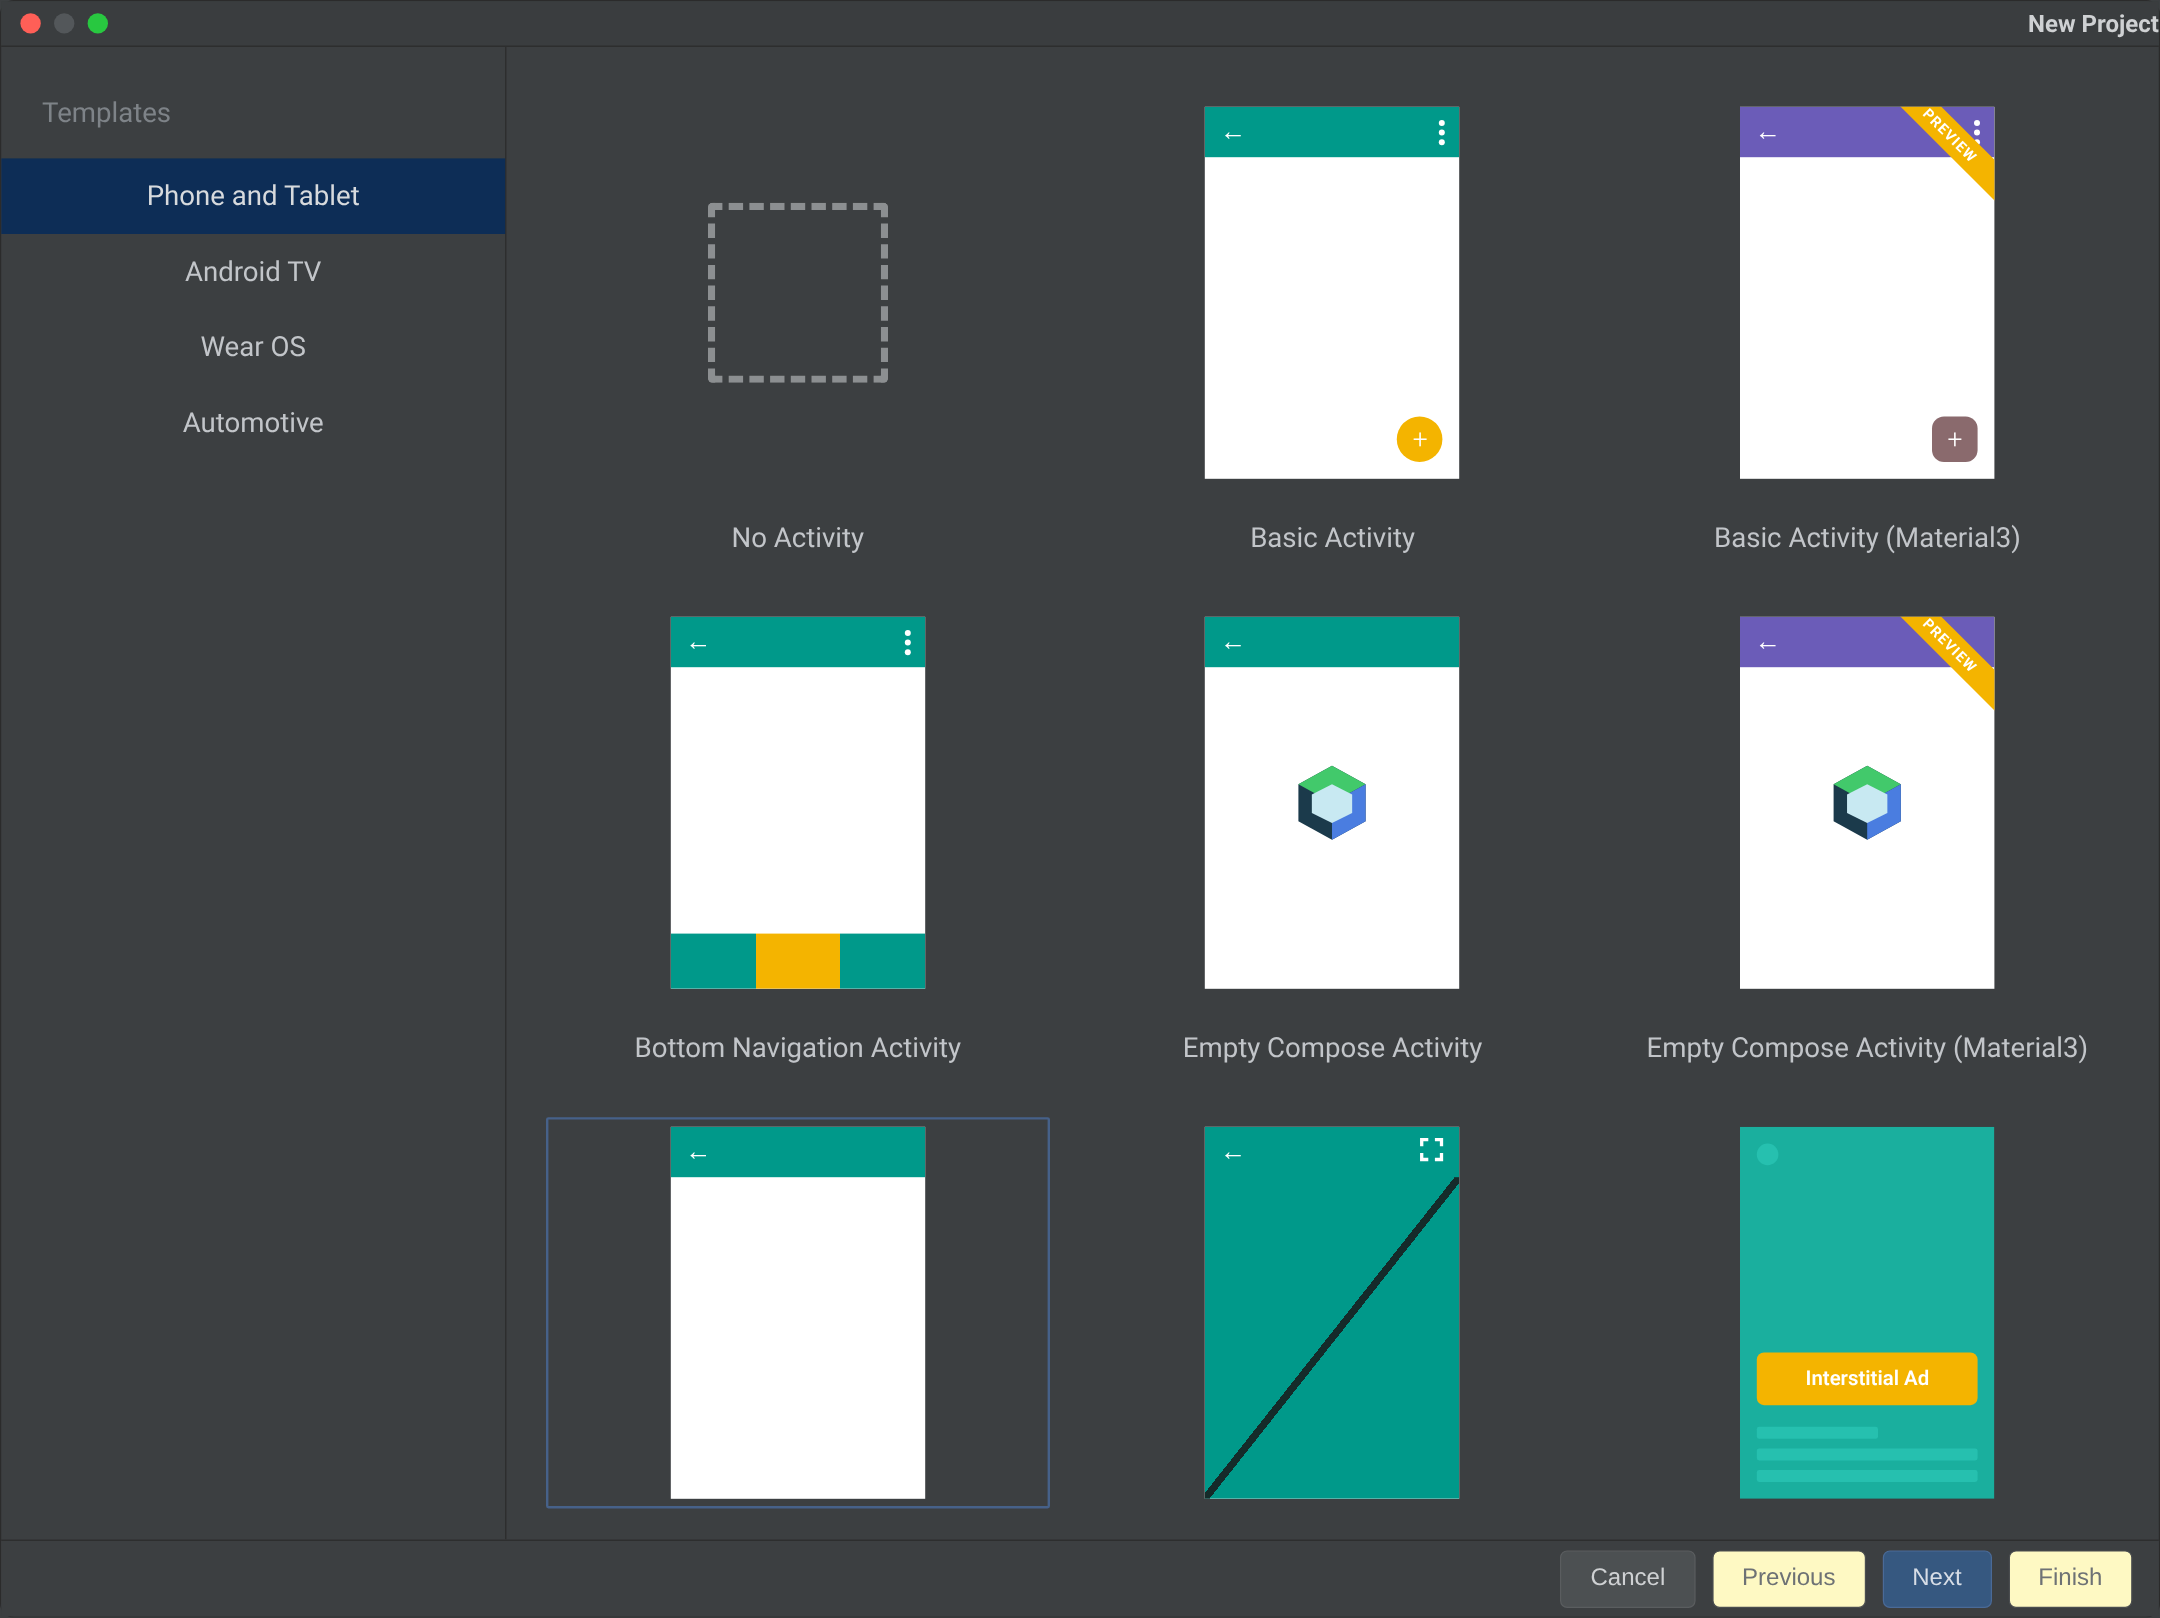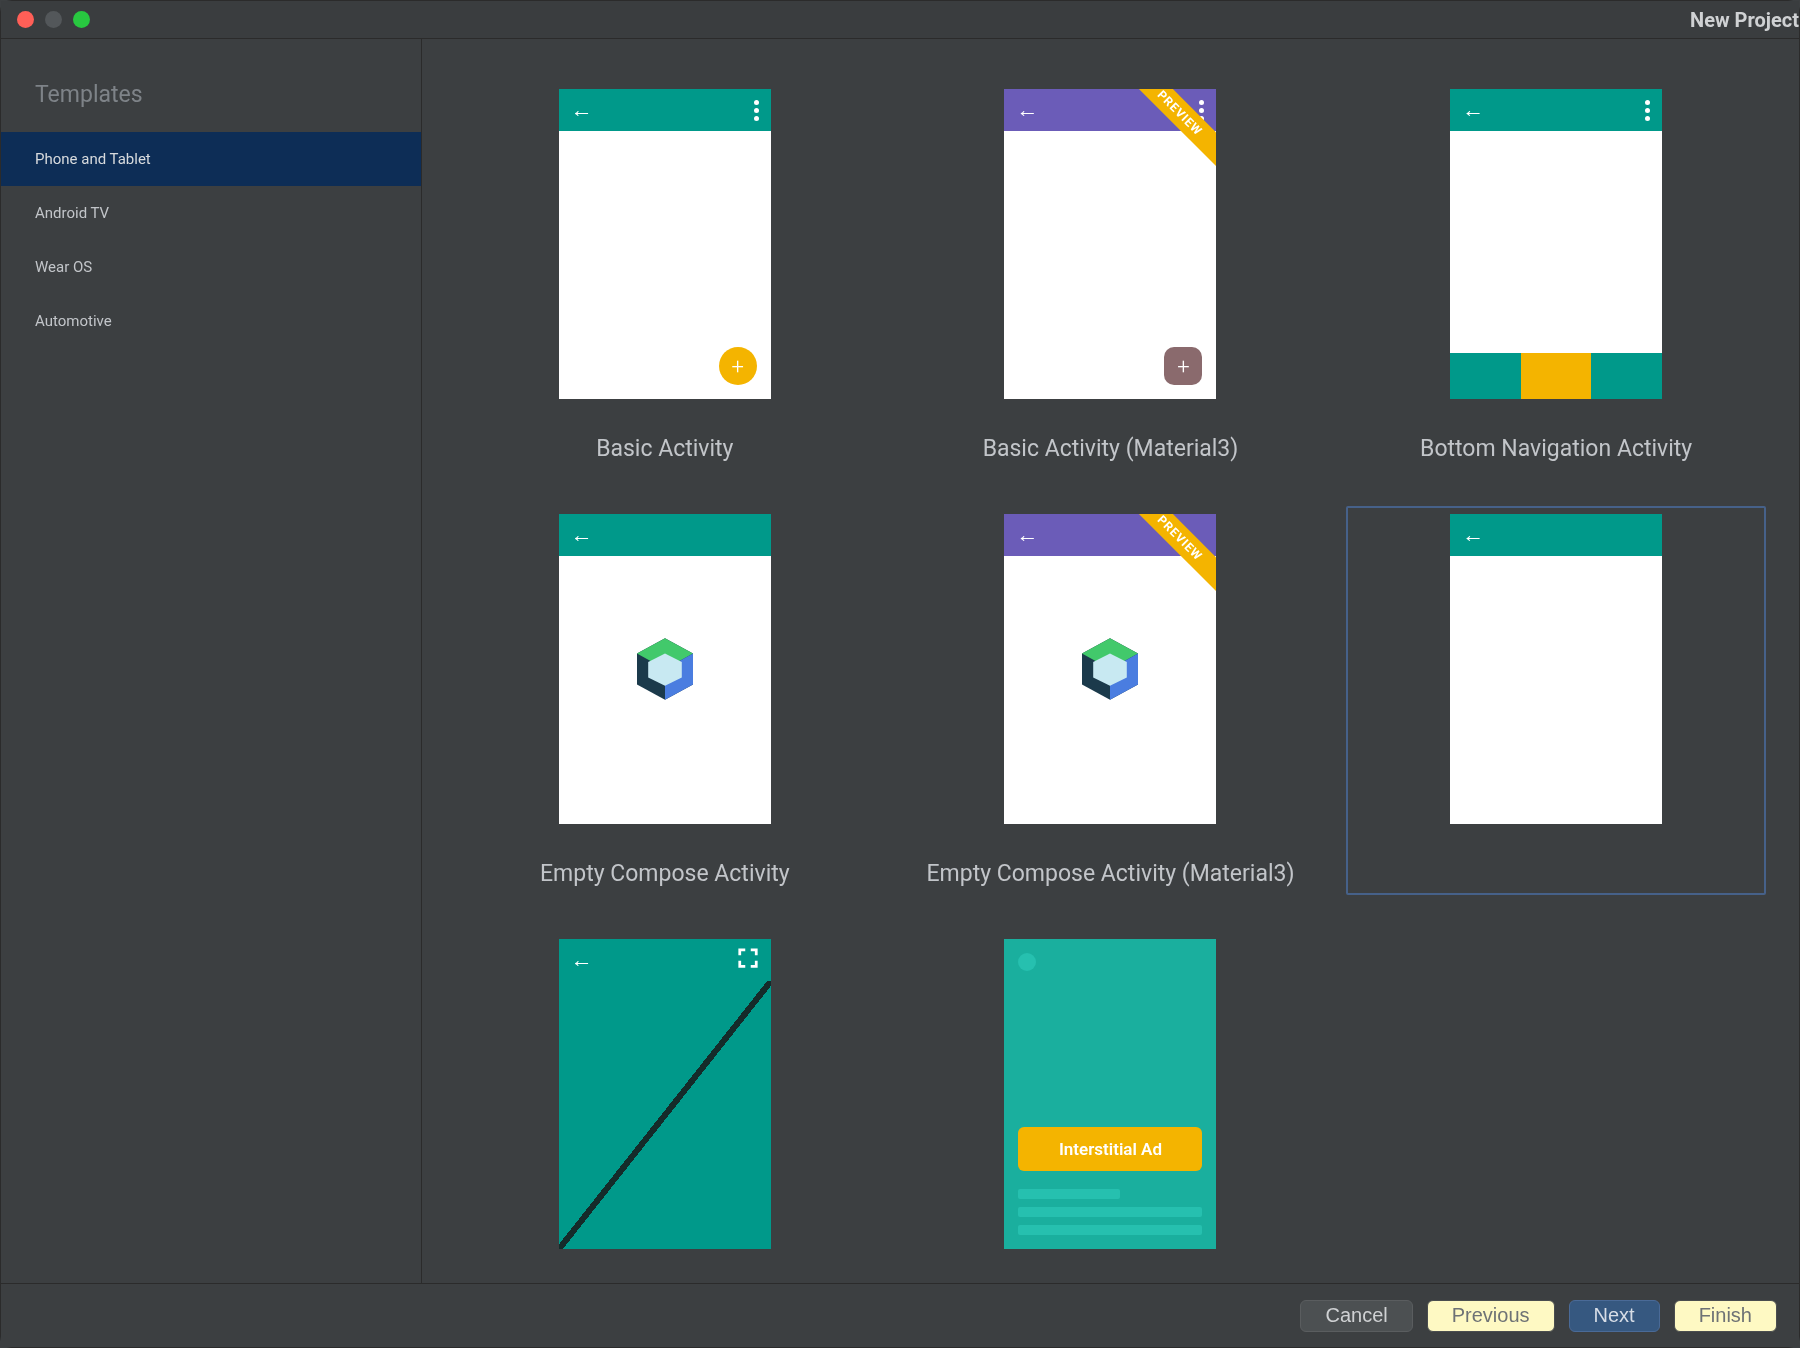--- a/index.html
+++ b/index.html
@@ -55,23 +55,24 @@
     border-right: 1px solid #2b2b2b;
     padding-top: 24px;
   }
   .sidebar-header {
     color: #7e8388;
     font-size: 23px;
     padding: 18px 34px 24px;
   }
   .sidebar-item {
     color: #c2c5c9;
-    font-size: 15px;
+    font-size: 23px;
     padding: 18px 34px;
     cursor: pointer;
+    text-align: center;
   }
   .sidebar-item.selected {
     background: #0d2d56;
     color: #d7dadd;
   }
   .main {
     flex: 1;
     overflow-y: auto;
     padding: 42px 20px 0;
   }
@@ -204,21 +205,21 @@
     height: 64px;
     border-top: 1px solid #2b2b2b;
     display: flex;
     align-items: center;
     justify-content: flex-end;
     gap: 14px;
     padding: 0 22px;
     background: #3c3f41;
   }
   .btn {
-    height: 32px;
+    height: 48px;
     padding: 0 24px;
     border-radius: 6px;
     border: 1px solid #5a5d5f;
     background: #4c5052;
     color: #cfd1d3;
     font-size: 20px;
     display:flex;align-items:center;justify-content:center;
     cursor:pointer;
   }
   .btn.primary { background: #365880; border-color: #4a6a97; color:#d7dde6;text-align:center; }
@@ -244,20 +245,26 @@
       <div class="sidebar-header">Templates</div>
       <div class="sidebar-item selected">Phone and Tablet</div>
       <div class="sidebar-item">Android TV</div>
       <div class="sidebar-item">Wear OS</div>
       <div class="sidebar-item">Automotive</div>
     </div>
 
     <div class="main">
       <div class="grid">
 
+        <div class="card">
+          <div class="thumb dashed">
+            <div class="dashed-box"></div>
+          </div>
+          <div class="label">No Activity</div>
+        </div>
 
         <div class="card">
           <div class="thumb">
             <div class="appbar teal">
               <span class="back-arrow">←</span>
               <span class="menu-dots">
                   <span></span>
                   <span></span>
                   <span></span>
                 </span>

